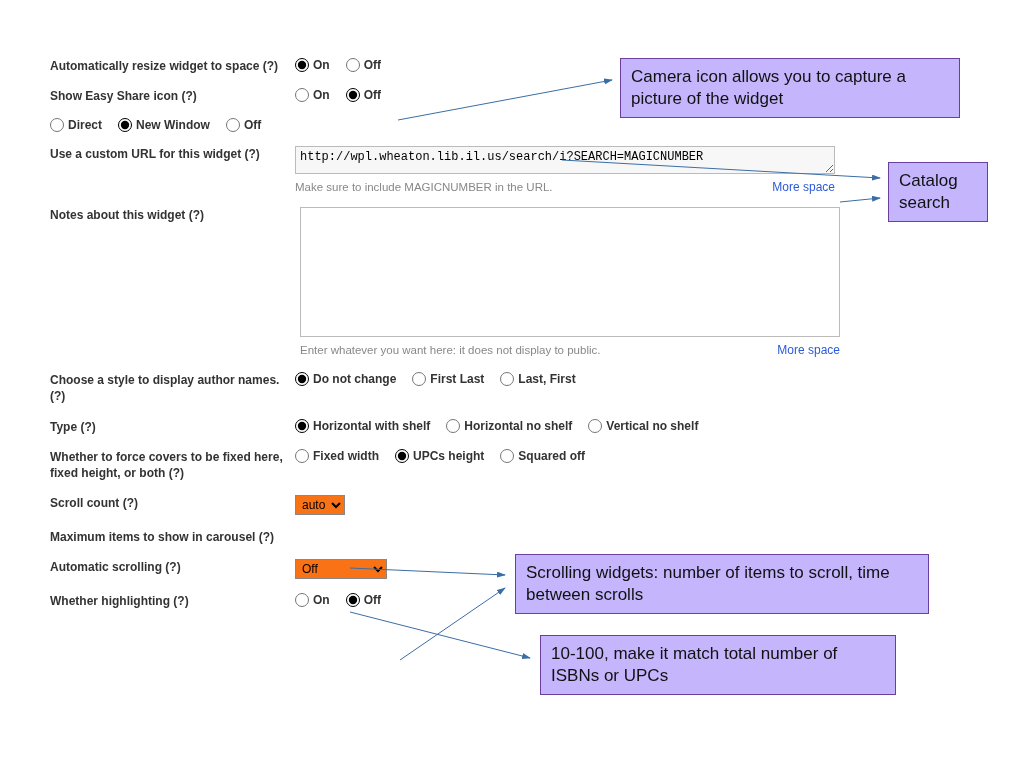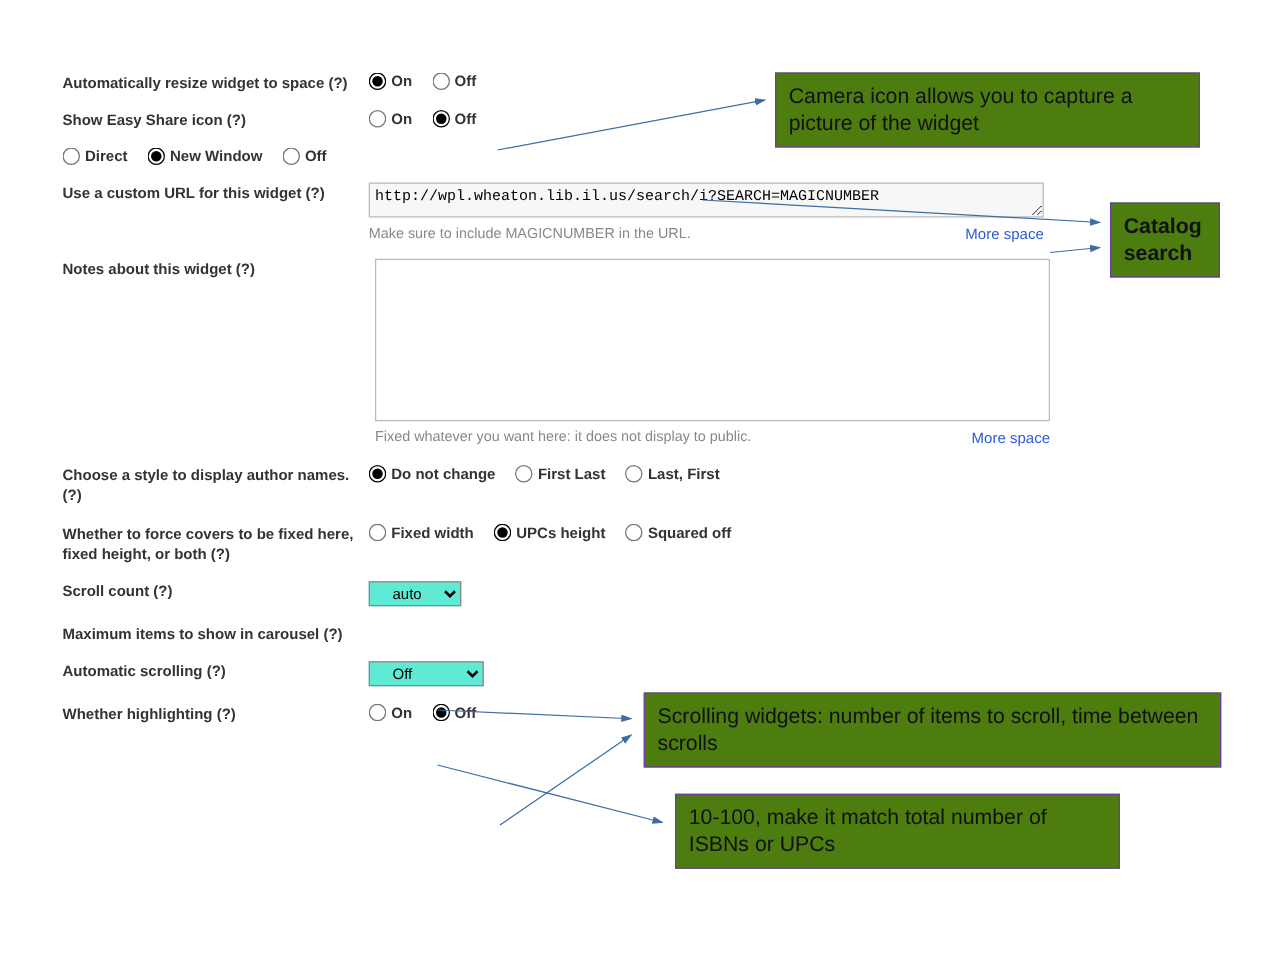--- a/index.html
+++ b/index.html
@@ -65,28 +65,28 @@
   .hint-row {
     width: 540px;
     display: flex;
     justify-content: space-between;
     margin-top: 3px;
   }
   .hint-text { color: #888; font-size: 11.5px; max-width: 380px; line-height:1.3;}
   .more-space { color: #2c5bd9; font-size: 12px; cursor: pointer; }
   select {
     font-size: 12px;
-    padding: 1px 14px;
+    padding: 1px 2px;
     border: 1px solid #888;
-    background:#5eead4;
+    background:#f97316;
   }
   .callout {
     position: absolute;
     border: 1.5px solid #6b3fa0;
-    background: #4d7c0f;
+    background: #c4b5fd;
     padding: 7px 10px;
     font-family: "Century Gothic","Trebuchet MS", sans-serif;
     font-size: 17px;
     color: #111;
     line-height: 1.3;
   }
   svg.arrow {
     position: absolute;
     overflow: visible;
     pointer-events: none;
@@ -151,21 +151,21 @@
         <span class="more-space">More space</span>
       </div>
     </div>
   </div>
 
   <div class="row" style="margin-top:12px; margin-bottom:4px;gap:38px;">
     <div class="label-col">Notes about this widget (?)</div>
     <div class="input-col">
       <textarea class="notes-input" style=""></textarea>
       <div class="hint-row">
-        <span class="hint-text">Fixed whatever you want here: it does not display to public.</span>
+        <span class="hint-text">Enter whatever you want here: it does not display to public.</span>
         <span class="more-space">More space</span>
       </div>
     </div>
   </div>
 
   <div class="row" style="margin-top:14px;">
     <div class="label-col">Choose a style to display author names. (?)</div>
     <div class="input-col radio-group">
       <span class="radio-item">
           <input type="radio" name="authorstyle" checked="" style="">
@@ -175,20 +175,37 @@
           <input type="radio" name="authorstyle" style="">
           <label>First Last</label>
         </span>
       <span class="radio-item">
           <input type="radio" name="authorstyle" style="">
           <label>Last, First</label>
         </span>
     </div>
   </div>
 
+  <div class="row">
+    <div class="label-col">Type (?)</div>
+    <div class="input-col radio-group">
+      <span class="radio-item">
+          <input type="radio" name="type" checked="" style="">
+          <label>Horizontal with shelf</label>
+        </span>
+      <span class="radio-item">
+          <input type="radio" name="type" style="">
+          <label>Horizontal no shelf</label>
+        </span>
+      <span class="radio-item">
+          <input type="radio" name="type" style="">
+          <label>Vertical no shelf</label>
+        </span>
+    </div>
+  </div>
 
   <div class="row">
     <div class="label-col">Whether to force covers to be fixed here, fixed height, or both (?)</div>
     <div class="input-col radio-group">
       <span class="radio-item">
           <input type="radio" name="forcecover" style="">
           <label>Fixed width</label>
         </span>
       <span class="radio-item">
           <input type="radio" name="forcecover" checked="" style="">
@@ -229,22 +246,22 @@
       <span class="radio-item">
           <input type="radio" name="rollover" checked="" style="">
           <label>Off</label>
         </span>
     </div>
   </div>
 
 </div>
 
 <div class="callout" style="left:620px; top:58px; width:340px;">Camera icon allows you to capture a picture of the widget</div>
-<div class="callout" style="left:888px; top:162px; width:88px;font-weight:bold;">Catalog search</div>
-<div class="callout" style="left:515px; top:554px; width:462px;">Scrolling widgets: number of items to scroll, time between scrolls</div>
+<div class="callout" style="left:888px; top:162px; width:100px;">Catalog search</div>
+<div class="callout" style="left:515px; top:554px; width:414px;">Scrolling widgets: number of items to scroll, time between scrolls</div>
 <div class="callout" style="left:540px; top:635px; width:356px;">10-100, make it match total number of ISBNs or UPCs</div>
 
 <svg class="arrow" style="left:0;top:0;width:1024px;height:768px;">
   <defs>
     <marker id="ah" markerWidth="10" markerHeight="10" refX="8" refY="3" orient="auto">
       <path d="M0,0 L9,3 L0,6 Z" fill="#3a6ea5"></path>
     </marker>
   </defs>
 
   <line x1="398" y1="120" x2="612" y2="80" stroke="#3a6ea5" stroke-width="1" marker-end="url(#ah)"></line>

